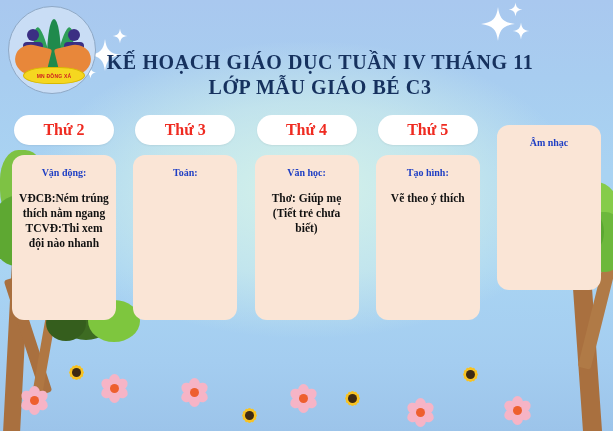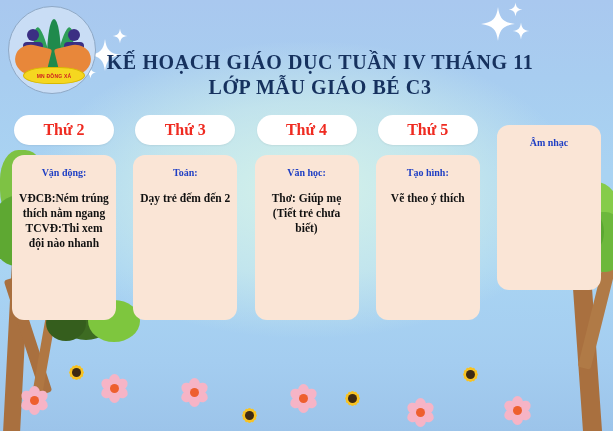--- a/index.html
+++ b/index.html
@@ -267,21 +267,20 @@
       <div class="card">
         <div class="subject">Vận động:</div>
         <div class="detail">VĐCB:Ném trúng thích nằm ngang TCVĐ:Thi xem đội nào nhanh</div>
       </div>
     </div>
 
     <div class="col">
       <div class="day-pill">Thứ 3</div>
       <div class="card">
         <div class="subject">Toán:</div>
-        <div class="detail">Dạy trẻ đếm đến 2</div>
       </div>
     </div>
 
     <div class="col">
       <div class="day-pill">Thứ 4</div>
       <div class="card">
         <div class="subject">Văn học:</div>
         <div class="detail">Thơ: Giúp mẹ (Tiết trẻ chưa biết)</div>
       </div>
     </div>

